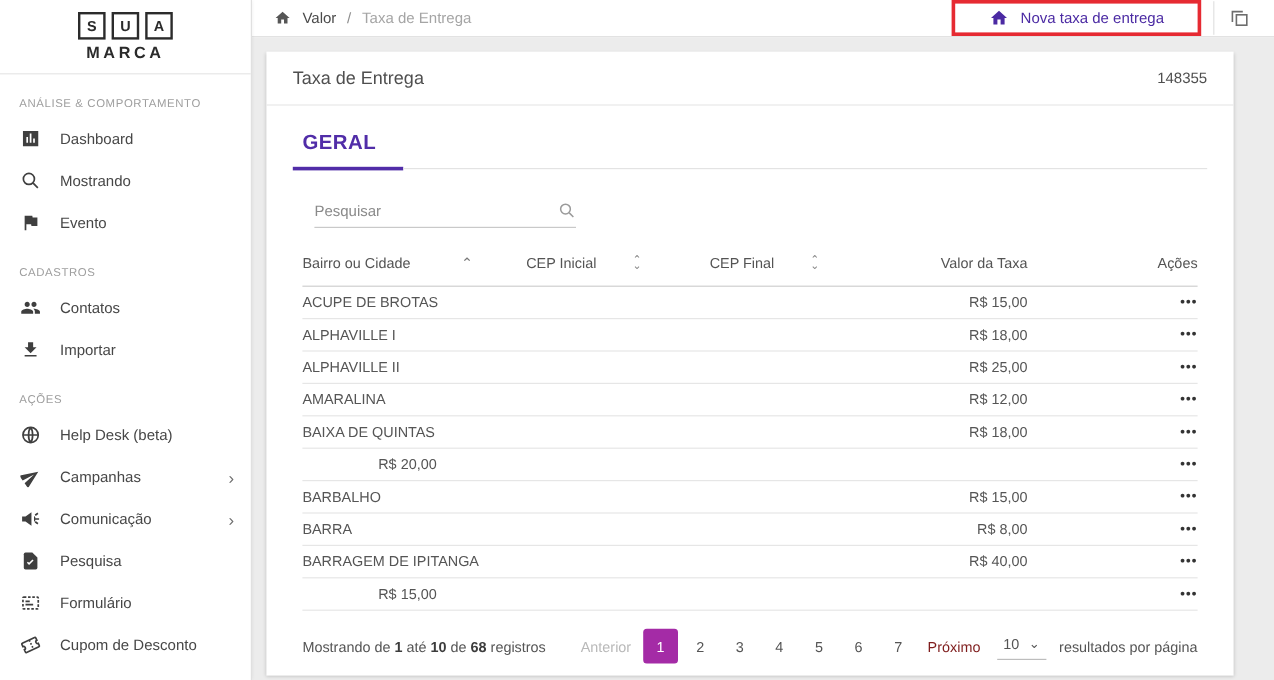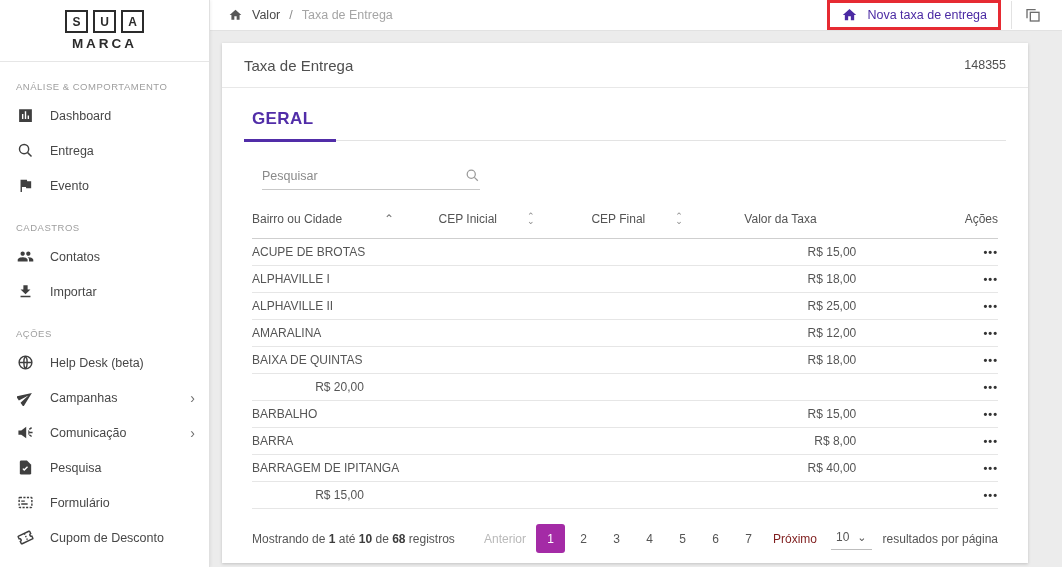--- a/index.html
+++ b/index.html
@@ -24,21 +24,21 @@
 
   
   .right-col { flex:1; display:flex; flex-direction:column; min-width:0; }
   .topbar { height:40px; background:#fff; border-bottom:1px solid #e2e2e2; display:flex;
             align-items:center; padding:0 8px 0 18px; }
   .breadcrumb { display:flex; align-items:center; gap:9px; font-size:12.5px; }
   .bc-home { display:flex; align-items:center; gap:9px; color:#4a4a4a; cursor:pointer; }
   .bc-sep { color:#8d8d8d; }
   .bc-current { color:#a5a5a5; }
   .topbar-right { margin-left:auto; display:flex; align-items:center; }
-  .new-btn-wrap { border:3px solid #e62a32; background:#fff; padding:4px 11px; display:flex;
+  .new-btn-wrap { border:3px solid #e62a32; background:#fff; padding:4px 28px; display:flex;
                   align-items:center; gap:9px; cursor:pointer; }
   .new-btn-label { color:#4b2aa3; font-size:12.5px; font-weight:500; }
   .v-divider { width:1px; height:28px; background:#e2e2e2; margin-left:10px; }
   .copy-btn { padding:0 13px; cursor:pointer; display:flex; align-items:center; }
 
   
   .main { flex:1; background:#ececec; padding:12px 34px 7px 12px; }
   .card { background:#fff; height:100%; box-shadow:0 1px 3px rgba(0,0,0,.18);
           display:flex; flex-direction:column; }
   .card-header { display:flex; align-items:center; justify-content:space-between;
@@ -56,21 +56,21 @@
                  padding-bottom:6px; display:flex; align-items:center; justify-content:space-between; }
   .search-input { border:none; outline:none; font-family:"Liberation Sans",sans-serif;
                   font-size:12.5px; color:#555; width:180px; background:transparent; }
   .search-input::placeholder { color:#8a8a8a; }
 
   .table { margin:0 30px; }
   .thead { display:flex; align-items:center; padding:22px 0 12px; border-bottom:1px solid #cfcfcf;
            font-size:12px; color:#545454; }
   .th { display:flex; align-items:center; }
   .th1 { width:25%; } .th2 { width:20.5%; } .th3 { width:20.5%; }
-  .th4 { width:15%; justify-content:flex-start; } .th5 { flex:1; justify-content:flex-end; }
+  .th4 { width:15%; justify-content:flex-end; } .th5 { flex:1; justify-content:flex-end; }
   .sort-asc { margin-left:42px; color:#777; font-size:12px; cursor:pointer; }
   .sort-both { margin-left:30px; display:flex; flex-direction:column; color:#888;
                font-size:9px; line-height:5px; cursor:pointer; }
   .row { display:flex; align-items:center; height:27px; border-bottom:1px solid #e6e6e6;
          font-size:12px; color:#555; }
   .cell-name { width:66%; }
   .cell-value { width:15%; text-align:right; }
   .cell-actions { flex:1; text-align:right; color:#333; font-size:11px; font-weight:bold;
                   letter-spacing:1px; cursor:pointer; }
 
@@ -113,21 +113,21 @@
       </span>
     <span>Dashboard</span>
   </div>
   <div class="side-item">
     <span class="icn">
         <svg viewBox="0 0 24 24">
           <circle class="sstroke" cx="10" cy="10" r="6.5"></circle>
           <path class="sstroke" d="M15 15l5.5 5.5"></path>
         </svg>
       </span>
-    <span>Entrega</span>
+    <span>Mostrando</span>
   </div>
   <div class="side-item">
     <span class="icn">
         <svg viewBox="0 0 24 24">
           <path class="sfill" d="M14.4 6L14 4H5v17h2v-7h5.6l.4 2h7V6z"></path>
         </svg>
       </span>
     <span>Evento</span>
   </div>
 

